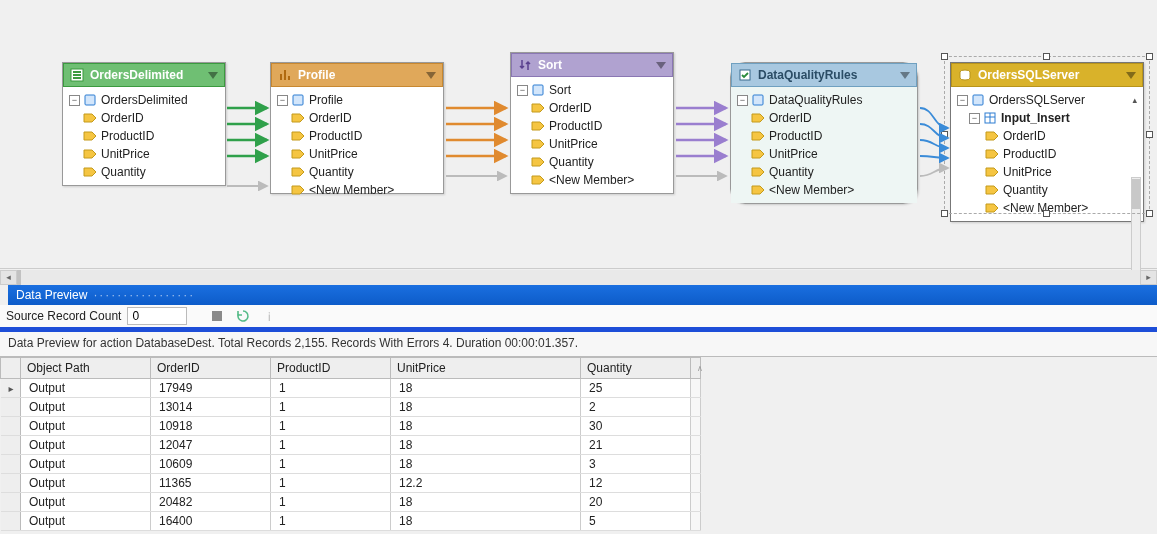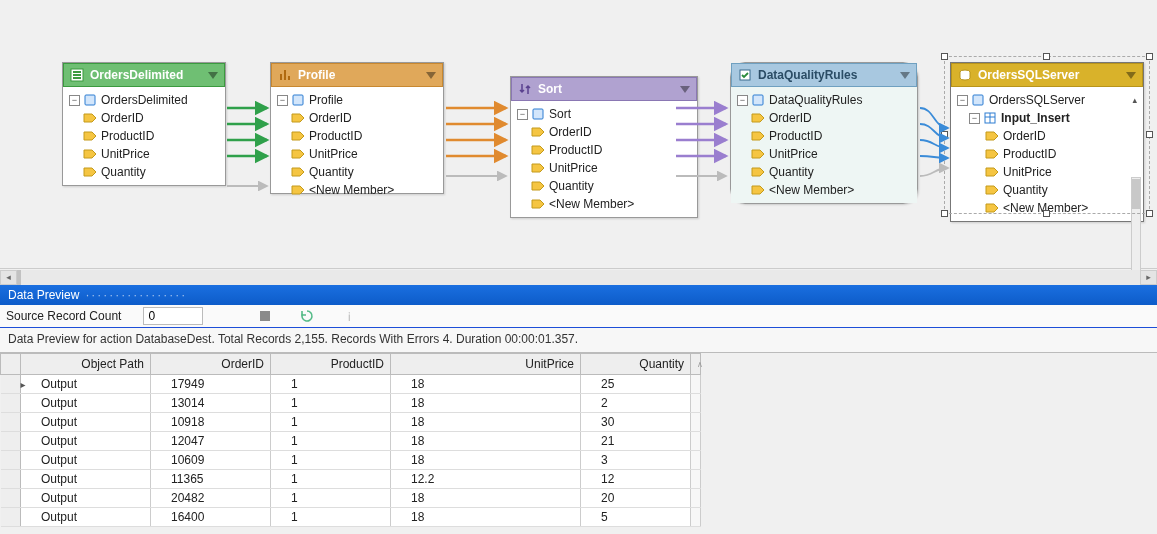--- a/index.html
+++ b/index.html
@@ -41,21 +41,21 @@
   .hdr-yellow  { background: #d9b22a; border:1px solid #b8941a; color:#fff; }
   .node-body { padding: 4px 6px; }
   .node-row { display:flex; align-items:center; padding: 1px 0; line-height:16px; }
   .node-row.sub { padding-left:14px; }
   .tree-toggle { width:11px; height:11px; border:1px solid #888; display:inline-flex; align-items:center; justify-content:center; margin-right:3px; font-size:9px; line-height:9px; color:#555; background:#fff;}
   .obj-icon { width:14px; height:14px; margin-right:4px; display:inline-flex; align-items:center; justify-content:center;}
   .obj-icon.doc svg rect { stroke:#2d7dd2; fill:#d3e6fb; }
   .obj-icon.tag svg path { fill:#f5c542; stroke:#c49a1a; }
   .node1 { left:42px;  top:62px; width:164px; }
   .node2 { left:250px; top:62px; width:174px; height:132px;}
-  .node3 { left:490px; top:76px; width:188px; }
+  .node3 { left:490px; top:52px; width:164px; }
   .node4 { left:710px; top:62px; width:188px;border-radius:15px; }
   .node5 { left:930px; top:62px; width:194px; }
   .node-green  .node-body { background:#fff; }
   .node-blueT  .node-body { background:#eef6f4; }
   .node5 { border:1px solid #777; }
   .sel-handle { position:absolute; width:7px; height:7px; background:#fff; border:1px solid #555; }
   .sel-wrap { position:absolute; left:924px; top:56px; width:206px; height:158px; border:1px dashed #aaa; pointer-events:none;}
   .sh-tl{left:-4px;top:-4px;} .sh-tr{right:-4px;top:-4px;} .sh-bl{left:-4px;bottom:-4px;} .sh-br{right:-4px;bottom:-4px;}
   .sh-tm{left:calc(50% - 4px);top:-4px;} .sh-bm{left:calc(50% - 4px);bottom:-4px;}
   .sh-lm{left:-4px;top:calc(50% - 4px);} .sh-rm{right:-4px;top:calc(50% - 4px);}
@@ -66,32 +66,32 @@
   .arrow-purple { stroke:#9a7ecf; fill:none; stroke-width:2.5; }
   .arrow-blue   { stroke:#3a8bd8; fill:none; stroke-width:1.8; }
   .arrow-gray   { stroke:#bbb; fill:none; stroke-width:1.8; }
   .arrhead { stroke:none; }
 
   .hscroll { height:17px; background:#f0f0f0; border-top:1px solid #ccc; display:flex; align-items:center; }
   .hscroll .left-btn, .hscroll .right-btn { width:17px; height:15px; background:#e4e4e4; border:1px solid #ccc; display:flex;align-items:center;justify-content:center; font-size:9px;color:#666;}
   .hscroll .track { flex:1; height:15px; background:#e9e9e9; position:relative; }
   .hscroll .thumb { position:absolute; left:0; top:0; width:4px; height:15px; background:#c2c2c2; }
 
-  .panel-title { background: linear-gradient(#1a6fe0,#0d5cc9); color:#fff; padding:3px 8px; font-size:12px; }
+  .panel-title { background: linear-gradient(#1a6fe0,#0d5cc9); color:#fff; padding:3px 8px; font-size:12px;margin-left:8px; }
   .panel-title .dotline::after { content:"·················"; letter-spacing:2px; color:rgba(255,255,255,.6); margin-left:6px;}
-  .toolbar { display:flex; align-items:center; padding:2px 6px; background:#fafafa; border-bottom:1px solid #1d4ed8; gap:22px;}
+  .toolbar { display:flex; align-items:center; padding:2px 6px; background:#fafafa; border-bottom:5px solid #1d4ed8; gap:6px;}
   .toolbar .lbl{ white-space:nowrap;}
   .toolbar input.count { width:60px; height:18px; border:1px solid #bbb; padding:0 4px; font-size:12px; background:#fff;}
   .toolbar .tbtn { width:20px; height:18px; display:flex; align-items:center; justify-content:center; color:#888; border:1px solid transparent; }
 
   .summary { padding:4px 8px 6px; color:#333; background:#f7f7f7; }
   .grid { border-top:1px solid #bbb; }
   .grid table { border-collapse:collapse; width:700px; table-layout:fixed; }
-  .grid th { background:#eee; border:1px solid #bbb; font-weight:normal; padding:3px 6px; text-align:right; }
-  .grid td { border-right:1px solid #ccc; border-bottom:1px solid #ddd; padding:2px 20px; background:#fff; }
+  .grid th { background:#eee; border:1px solid #bbb; font-weight:normal; padding:3px 6px; text-align:left; }
+  .grid td { border-right:1px solid #ccc; border-bottom:1px solid #ddd; padding:2px 8px; background:#fff; }
   .grid .rowhdr { width:20px; background:#eee; border-right:1px solid #bbb; text-align:center; }
   .grid .rowhdr.active::before{ content:"▸"; color:#555; font-size:10px;}
 
   .inner-scroll { position:absolute; right:2px; top:90px; width:10px; height:96px; background:#eee; border:1px solid #ccc; }
   .inner-scroll .ithumb { width:8px; height:30px; background:#c8c8c8; margin:1px auto; }
   .tri { width:0;height:0; border-left:5px solid transparent; border-right:5px solid transparent; border-top:7px solid rgba(0,0,0,.4); margin-left:auto;}
   .obj-icon.table svg rect{ fill:#fff; stroke:#2d7dd2;}
   .obj-icon.table svg line{ stroke:#2d7dd2;}
 </style>
 </head>

